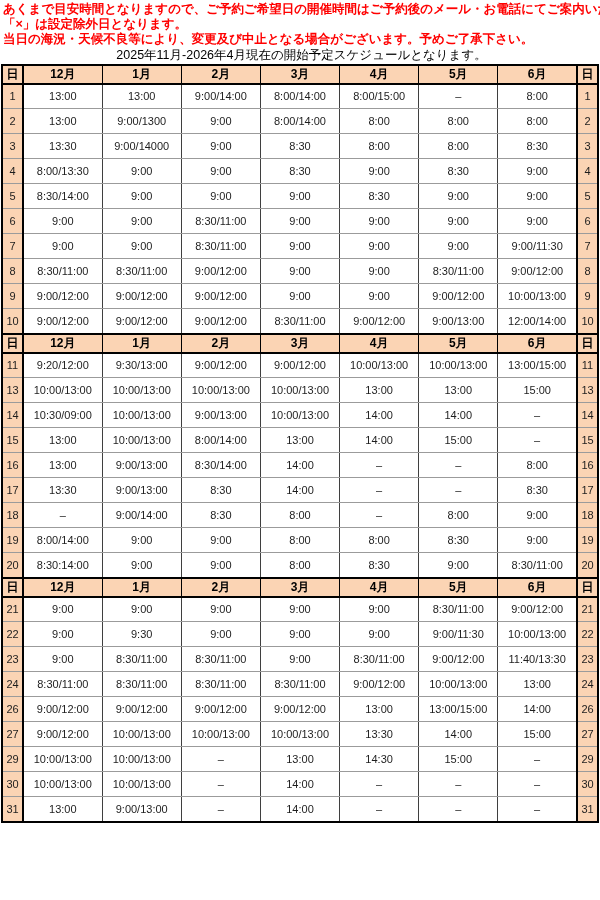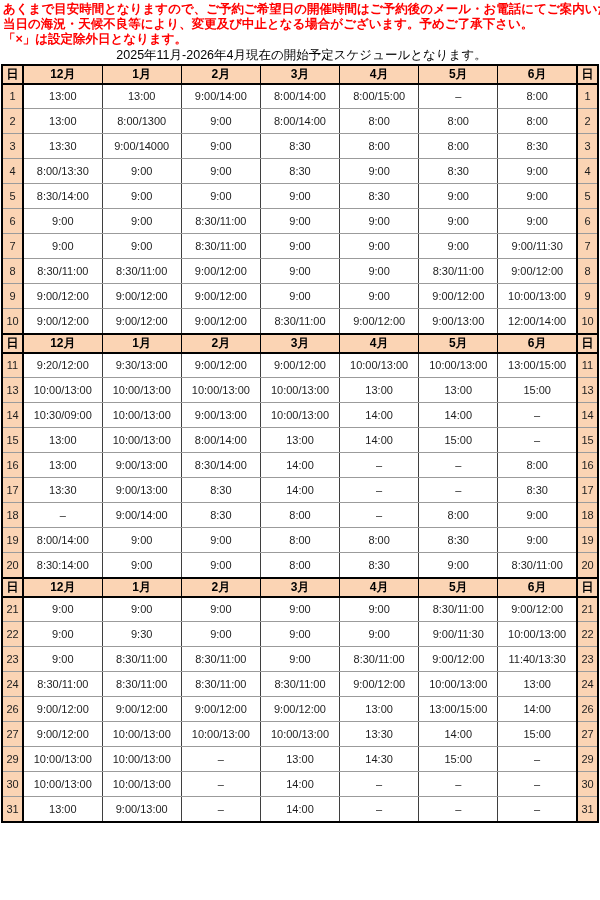--- a/index.html
+++ b/index.html
@@ -71,22 +71,22 @@
   }
   .left-day  { border-right: 2px solid #000000 !important; }
   .right-day { border-left: 2px solid #000000 !important; }
 </style>
 </head>
 <body>
 
 <div class="page">
   <div class="notices">
     <div class="notice-line">あくまで目安時間となりますので、ご予約ご希望日の開催時間はご予約後のメール・お電話にてご案内いたします。</div>
+    <div class="notice-line">「×」は設定除外日となります。</div>
     <div class="notice-line">当日の海況・天候不良等により、変更及び中止となる場合がございます。予めご了承下さい。</div>
-    <div class="notice-line">「×」は設定除外日となります。</div>
   </div>
   <div class="subtitle">2025年11月-2026年4月現在の開始予定スケジュールとなります。</div>
 
   <table class="schedule">
     <colgroup>
       <col class="day-col">
         <col>
         <col>
         <col>
         <col>
@@ -114,21 +114,21 @@
           <td class="time-cell">9:00/14:00</td>
           <td class="time-cell">8:00/14:00</td>
           <td class="time-cell">8:00/15:00</td>
           <td class="time-cell">–</td>
           <td class="time-cell">8:00</td>
           <td class="day-cell right-day">1</td>
         </tr>
         <tr class="data-row">
           <td class="day-cell left-day">2</td>
           <td class="time-cell">13:00</td>
-          <td class="time-cell">8:00/1300</td>
+          <td class="time-cell">9:00/1300</td>
           <td class="time-cell">9:00</td>
           <td class="time-cell">8:00/14:00</td>
           <td class="time-cell">8:00</td>
           <td class="time-cell">8:00</td>
           <td class="time-cell">8:00</td>
           <td class="day-cell right-day">2</td>
         </tr>
         <tr class="data-row">
           <td class="day-cell left-day">3</td>
           <td class="time-cell">13:30</td>

